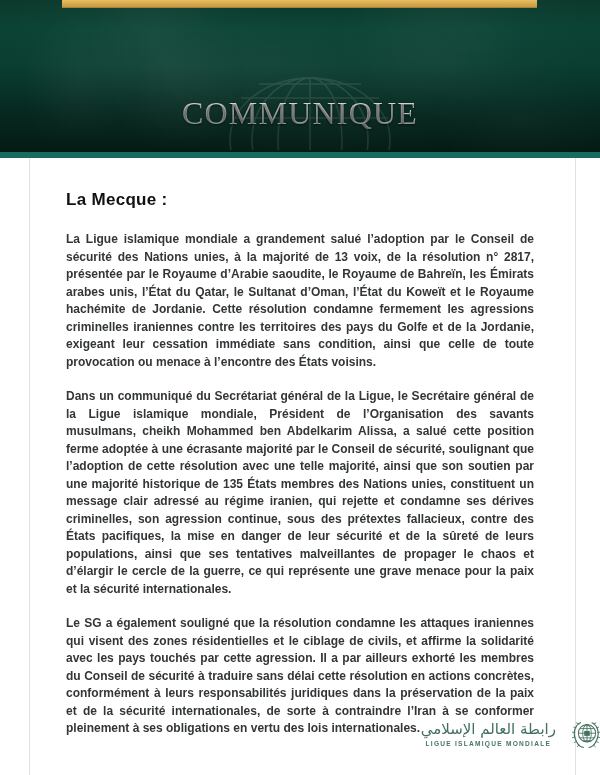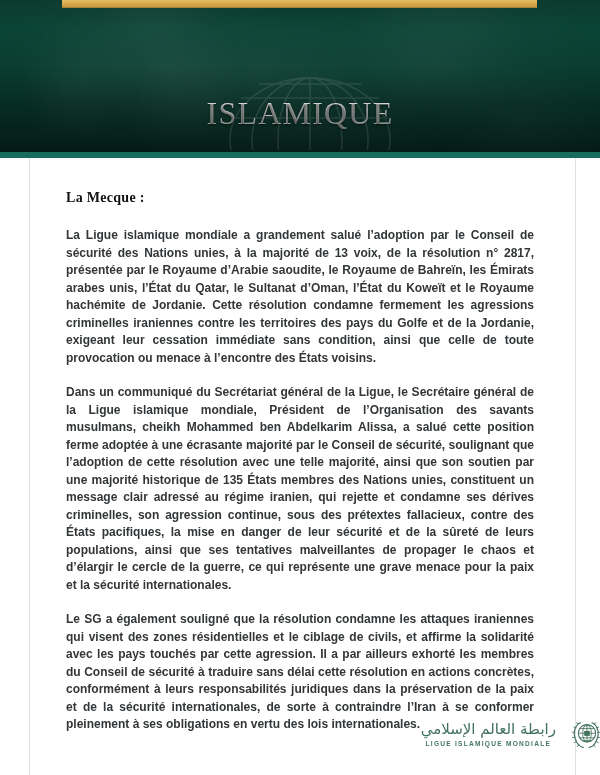--- a/index.html
+++ b/index.html
@@ -90,23 +90,23 @@
   }
   .margin-line.left{ left:29px; }
   .margin-line.right{ left:575px; }
 
   .content{
     position:absolute; left:66px; top:32px;
     width:468px;
   }
 
   .dateline{
-    font-family:Liberation Serif, serif;
+    font-family:Liberation Sans, sans-serif;
     font-weight:bold;
-    font-size:14px;
+    font-size:17px;
     color:#111111;
     letter-spacing:.3px;
     margin-bottom:21px;
   }
 
   .para{
     font-family:"Liberation Sans", sans-serif;
     font-weight:bold;
     font-size:12px;
     line-height:17.5px;
@@ -163,21 +163,21 @@
         <ellipse cx="85" cy="100" rx="32" ry="62"></ellipse>
         <line x1="85" y1="38" x2="85" y2="162"></line>
         <path d="M7 78 H163"></path>
         <path d="M16 58 H154"></path>
         <path d="M34 44 H136"></path>
       </svg>
     </div>
 
     <div class="gold-bar"></div>
 
-    <div class="banner-title">ISLAMIQUE</div>
+    <div class="banner-title">COMMUNIQUE</div>
   </div>
 
   <div class="teal-rule"></div>
 
   <div class="sheet">
     <div class="margin-line left"></div>
     <div class="margin-line right"></div>
 
     <div class="content">
       <div class="dateline">La Mecque :</div>

